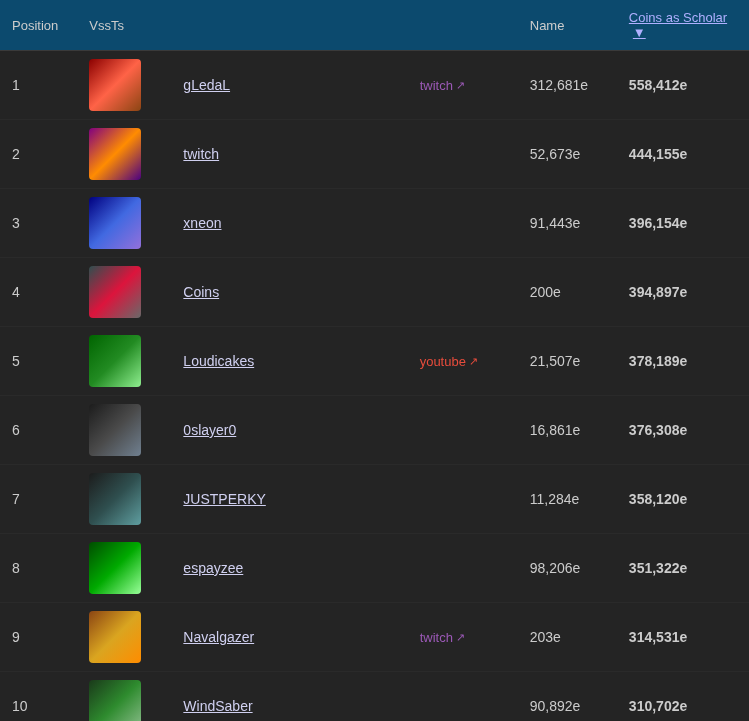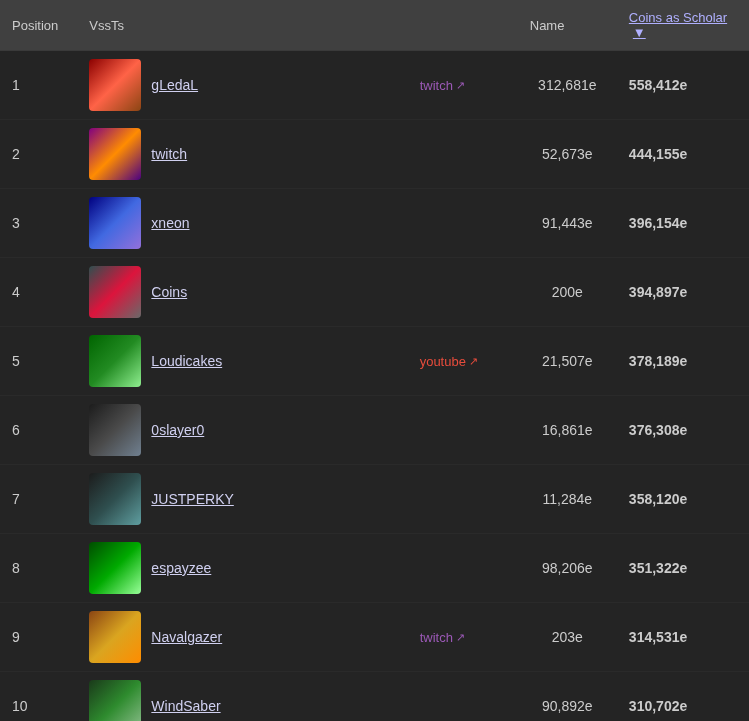--- a/index.html
+++ b/index.html
@@ -16,21 +16,21 @@
     }
     .leaderboard-table thead tr {
       border-bottom: 1px solid #3a3a3a;
     }
     .leaderboard-table th {
       padding: 10px 12px;
       text-align: left;
       color: #cccccc;
       font-weight: normal;
       font-size: 13px;
-      background-color: #404040;
+      background-color: #0c4a6e;
     }
     .th-earned {
       color: #b0b0ff;
       text-decoration: underline;
       cursor: pointer;
     }
     .leaderboard-table tbody tr {
       border-bottom: 1px solid #2a2a2a;
       background-color: #242424;
     }
@@ -45,21 +45,20 @@
     }
     .td-name {
       width: 300px;
     }
     .td-stream {
       width: 100px;
     }
     .td-coins {
       width: 90px;
       color: #cccccc;
-      text-align: center;
     }
     .td-earned {
       width: 120px;
       color: #cccccc;
       font-weight: bold;
     }
     .player-cell {
       display: flex;
       align-items: center;
       gap: 10px;
@@ -70,20 +69,21 @@
       border-radius: 4px;
       overflow: hidden;
       flex-shrink: 0;
       background-color: #333;
     }
     .player-name {
       color: #d0d0f0;
       text-decoration: underline;
       cursor: pointer;
       font-size: 14px;
+      margin-left: 32px;
     }
     .stream-link {
       display: inline-flex;
       align-items: center;
       gap: 3px;
       color: #9b59b6;
       cursor: pointer;
       font-size: 13px;
     }
     .stream-link-youtube {

